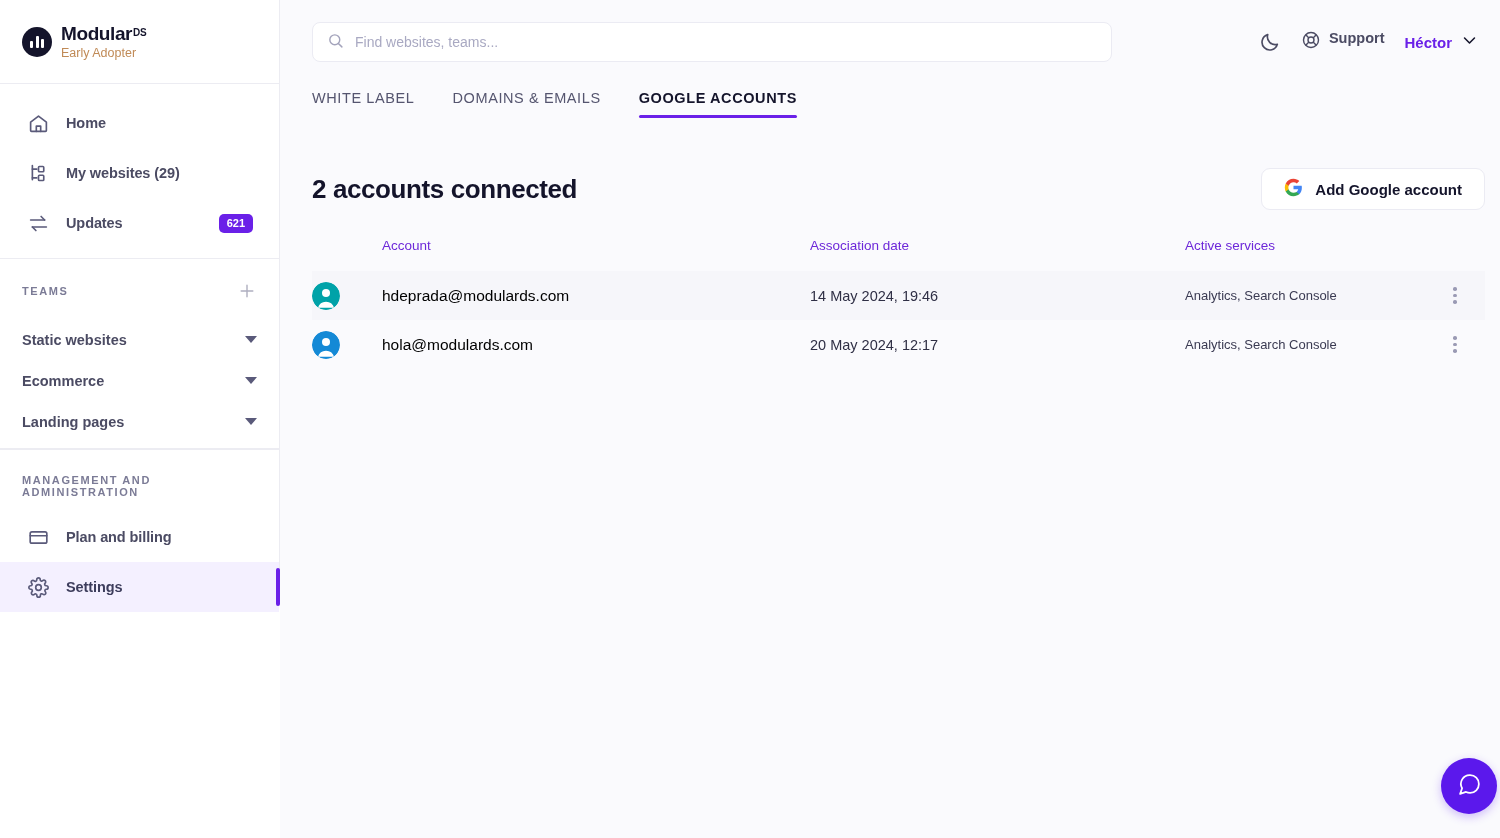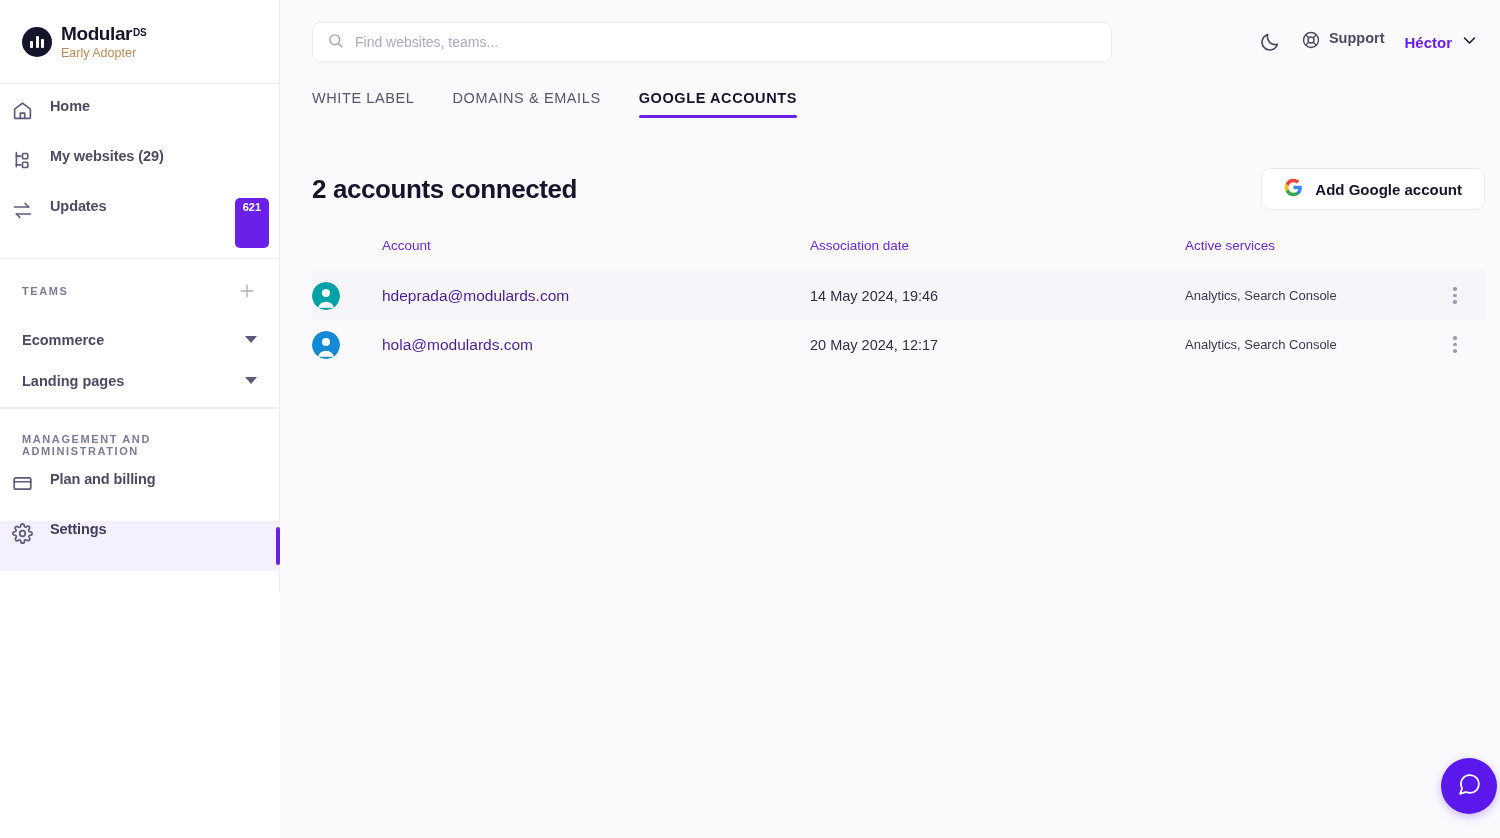--- a/index.html
+++ b/index.html
@@ -39,22 +39,22 @@
   .brand-text { margin-left: 9px; }
   .brand-name {
     font-size: 19px; font-weight: bold; color: #14142b; letter-spacing: -0.4px;
     line-height: 1;
   }
   .brand-name sup { font-size: 10px; font-weight: bold; vertical-align: 4px; margin-left: 1px; }
   .brand-sub { font-size: 12.5px; color: #c08a56; margin-top: 4px; line-height: 1; }
 
   .nav-group { padding: 14px 0 10px 0; border-bottom: 1px solid #ececf2; }
   .nav-item {
-    height: 50px; display: flex; 
-    padding: 0 10px; cursor: pointer; position: relative;
+    height: 50px; display: flex; align-items: center;
+    padding: 0 26px; cursor: pointer; position: relative;
     color: #555572;
   }
   .nav-icon { width: 24px; height: 24px; flex: 0 0 24px; display:flex; align-items:center; justify-content:center; }
   .nav-label { margin-left: 16px; font-size: 14.5px; font-weight: bold; color: #4b4b63; letter-spacing: -0.1px; }
   .nav-badge {
     margin-left: auto;
     background: #6a20e8; color: #fff;
     font-size: 11px; font-weight: bold;
     border-radius: 5px; padding: 4px 8px; line-height: 1;
   }
@@ -145,21 +145,21 @@
     padding: 0 0 18px 0;
   }
   th.c-avatar { width: 70px; }
   th.c-account { width: 428px; }
   th.c-date { width: 375px; }
   th.c-services { width: 240px; }
   th.c-menu { width: 60px; }
   tbody tr { height: 49px; }
   tbody tr.shade { background: #f6f6fa; }
   tbody td { font-size: 14.5px; color: #2f2f45; vertical-align: middle; }
-  td.c-account { font-size: 15.5px; color: #4c1d95; }
+  td.c-account { font-size: 15.5px; color: #000000; }
   td.c-services { font-size: 13px; color: #3a3a52; }
   .avatar { width: 28px; height: 28px; border-radius: 50%; display:block; }
   .kebab { display: flex; flex-direction: column; gap: 3px; align-items: center; cursor: pointer; }
   .kebab span { width: 3.5px; height: 3.5px; border-radius: 50%; background: #9a9ab4; display:block; }
 
   .fab {
     position: absolute; right: 28px; bottom: 24px;
     width: 56px; height: 56px; border-radius: 50%;
     background: #5b18ec; display: flex; align-items: center; justify-content: center;
     cursor: pointer; box-shadow: 0 3px 10px rgba(90,24,236,.28);
@@ -229,20 +229,24 @@
     <div class="section">
       <div class="section-head">
         <span class="section-title">TEAMS</span>
         <span class="plus-btn">
           <svg width="20" height="20" viewBox="0 0 24 24" fill="none" stroke="#6e6e8c" stroke-width="1.7" stroke-linecap="round">
             <path d="M12 5v14M5 12h14"></path>
           </svg>
         </span>
       </div>
 
+      <div class="team-item">
+        <span class="team-label">Static websites</span>
+        <span class="caret"></span>
+      </div>
       <div class="team-item">
         <span class="team-label">Ecommerce</span>
         <span class="caret"></span>
       </div>
       <div class="team-item">
         <span class="team-label">Landing pages</span>
         <span class="caret"></span>
       </div>
     </div>
 

